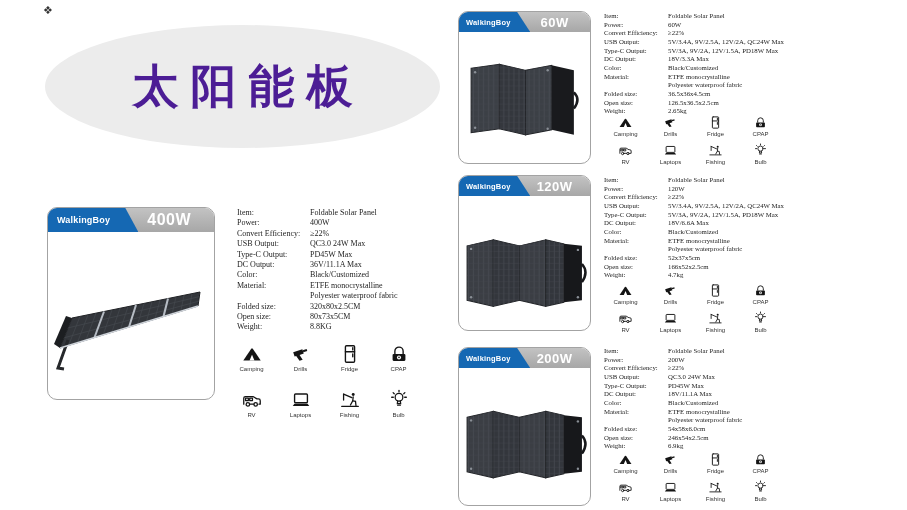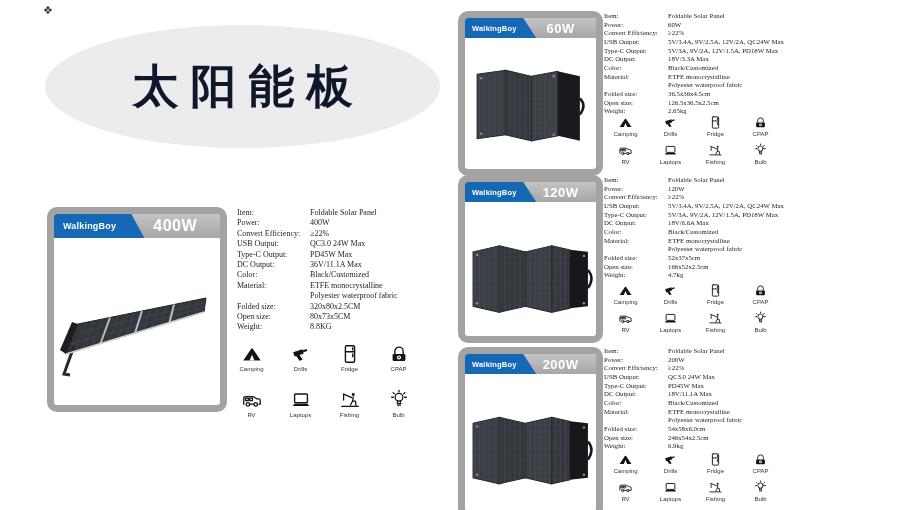--- a/index.html
+++ b/index.html
@@ -5,24 +5,24 @@
   html,body { margin:0; padding:0; background:#fff; }
   .stage { position:relative; width:907px; height:510px; background:#fff; overflow:hidden;
            font-family:"Liberation Sans", sans-serif; color:#1d1d1d; }
 
   
   .logo-mark { position:absolute; left:43px; top:4px; font-size:11px; color:#333; }
   .title-ellipse { position:absolute; left:45px; top:25px; width:395px; height:123px;
                    background:#ececec; border-radius:50%;
                    display:flex; align-items:center; justify-content:center; }
   .title-text { font-family:"Liberation Serif", serif; font-weight:700; font-size:46px;
-                letter-spacing:12px; padding-left:12px; color:#0f172a; }
+                letter-spacing:12px; padding-left:12px; color:#4c1d95; }
 
   
-  .card { position:absolute; background:#fff; border:7px solid #a3a3a3; border-radius:10px; overflow:hidden; }
+  .card { position:absolute; background:#fff; border:1px solid #a3a3a3; border-radius:10px; overflow:hidden; }
   .s400 .card { left:47px;  top:207px; width:166px; height:191px; }
   .s60  .card { left:458px; top:11px;  width:131px; height:151px; }
   .s120 .card { left:458px; top:175px; width:131px; height:154px; }
   .s200 .card { left:458px; top:347px; width:131px; height:157px; }
 
   .card-header { position:relative; height:20px; background:linear-gradient(180deg,#c3c3c3,#a7a7a7); }
   .s400 .card-header { height:24px; }
   .brand-banner { position:absolute; left:0; top:0; bottom:0; width:49%; background:#1568b3;
                   clip-path:polygon(0 0, calc(100% - 13px) 0, 100% 100%, 0 100%);
                   color:#fff; display:flex; align-items:center; padding-left:7px;

